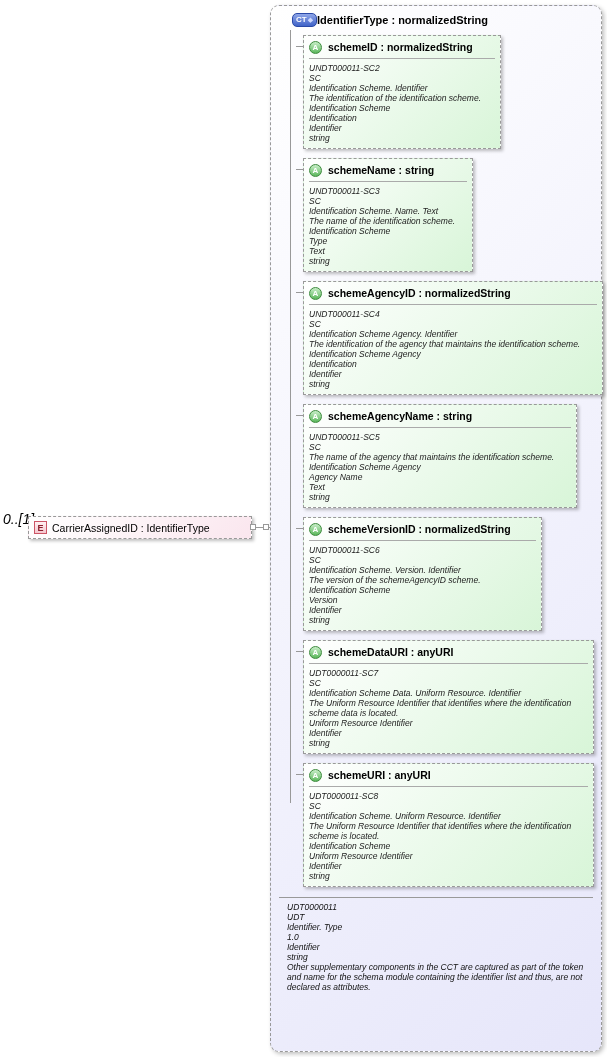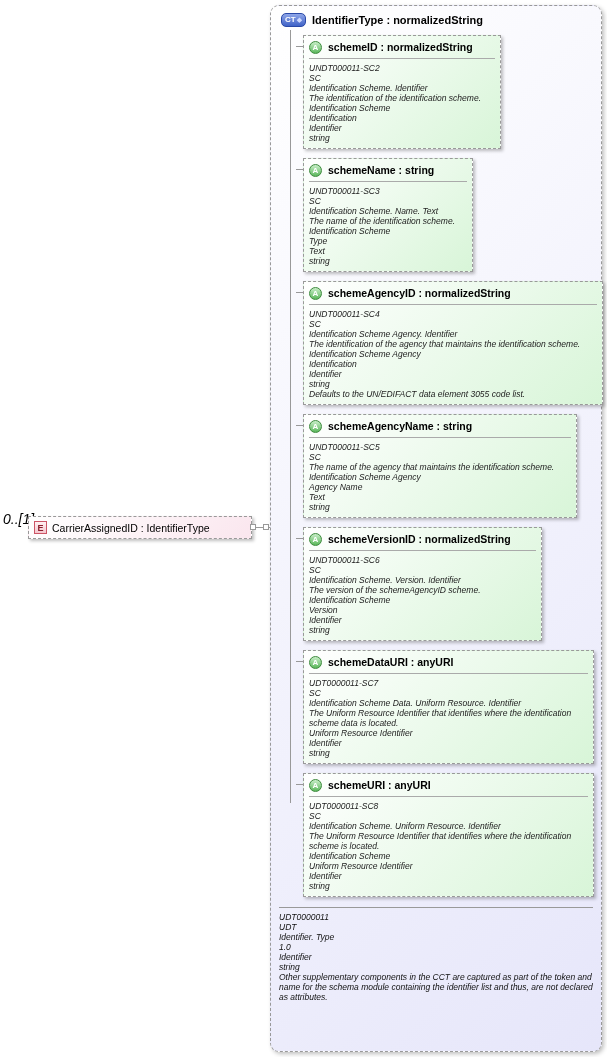--- a/index.html
+++ b/index.html
@@ -41,21 +41,21 @@
   .handle-left{left:250px;top:524px;}
   .handle-right{left:263px;top:524px;}
 
   .type-box{
     position:absolute;left:270px;top:5px;width:332px;min-height:1047px;
     border:1px dashed var(--border);border-radius:9px;
     background:linear-gradient(135deg,#ffffff 0%,var(--type-fill) 100%);
     box-shadow:2px 2px 4px rgba(0,0,0,0.25);
     padding:6px 6px 8px 6px;
   }
-  .type-header{display:flex;align-items:center;gap:6px;padding-left:4px;height:16px;}
+  .type-header{display:flex;align-items:center;padding-left:4px;height:16px;margin-left:11px;}
   .ct-icon{
     background:linear-gradient(#8fa6e8,var(--ct-blue));
     border:1px solid #2a49a8;border-radius:5px;color:#fff;
     font-size:8px;font-weight:bold;padding:1px 3px;
     display:inline-flex;align-items:center;gap:1px;line-height:10px;
   }
   .ct-diamond{font-size:7px;color:#cdd9ff;line-height:8px;}
   .type-title{font-weight:bold;font-size:11px;white-space:nowrap;}
 
   .attr-tree-line{position:absolute;left:19px;top:24px;width:0;height:760px;border-left:1px solid var(--border);}
@@ -87,21 +87,21 @@
     color:#fff;font-weight:bold;font-size:8px;
     display:flex;align-items:center;justify-content:center;
   }
   .attr-title{font-weight:bold;font-size:10.5px;white-space:nowrap;}
   .attr-sep{border-top:1px solid #aaa;margin:4px 0;}
   .attr-details{font-style:italic;font-size:8.5px;line-height:10px;color:#222;}
   .attr-details div{min-height:10px;}
 
   .footer-sep{border:none;border-top:1px solid var(--border);margin:10px 2px 4px 2px;}
   .footer{font-style:italic;font-size:8.5px;line-height:10px;color:#111;padding:0 2px;}
-  .footer div{min-height:10px;}
+  .footer div{min-height:10px;margin-left:8px;}
 </style>
 </head>
 <body>
 
 <div class="occurrence">0..[1]</div>
 
 <div class="element-box">
   <span class="e-icon">E</span>
   <span class="element-title">CarrierAssignedID : IdentifierType</span>
 </div>
@@ -166,21 +166,20 @@
     <div class="attr-sep"></div>
     <div class="attr-details">
           <div>UNDT000011-SC4</div>
           <div>SC</div>
           <div>Identification Scheme Agency. Identifier</div>
           <div>The identification of the agency that maintains the identification scheme.</div>
           <div>Identification Scheme Agency</div>
           <div>Identification</div>
           <div>Identifier</div>
           <div>string</div>
-          <div>Defaults to the UN/EDIFACT data element 3055 code list.</div>
         </div>
   </div>
 
   <div class="attr-box">
     <div class="attr-header">
       <span class="a-icon">A</span>
       <span class="attr-title">schemeAgencyName : string</span>
     </div>
     <div class="attr-sep"></div>
     <div class="attr-details">

